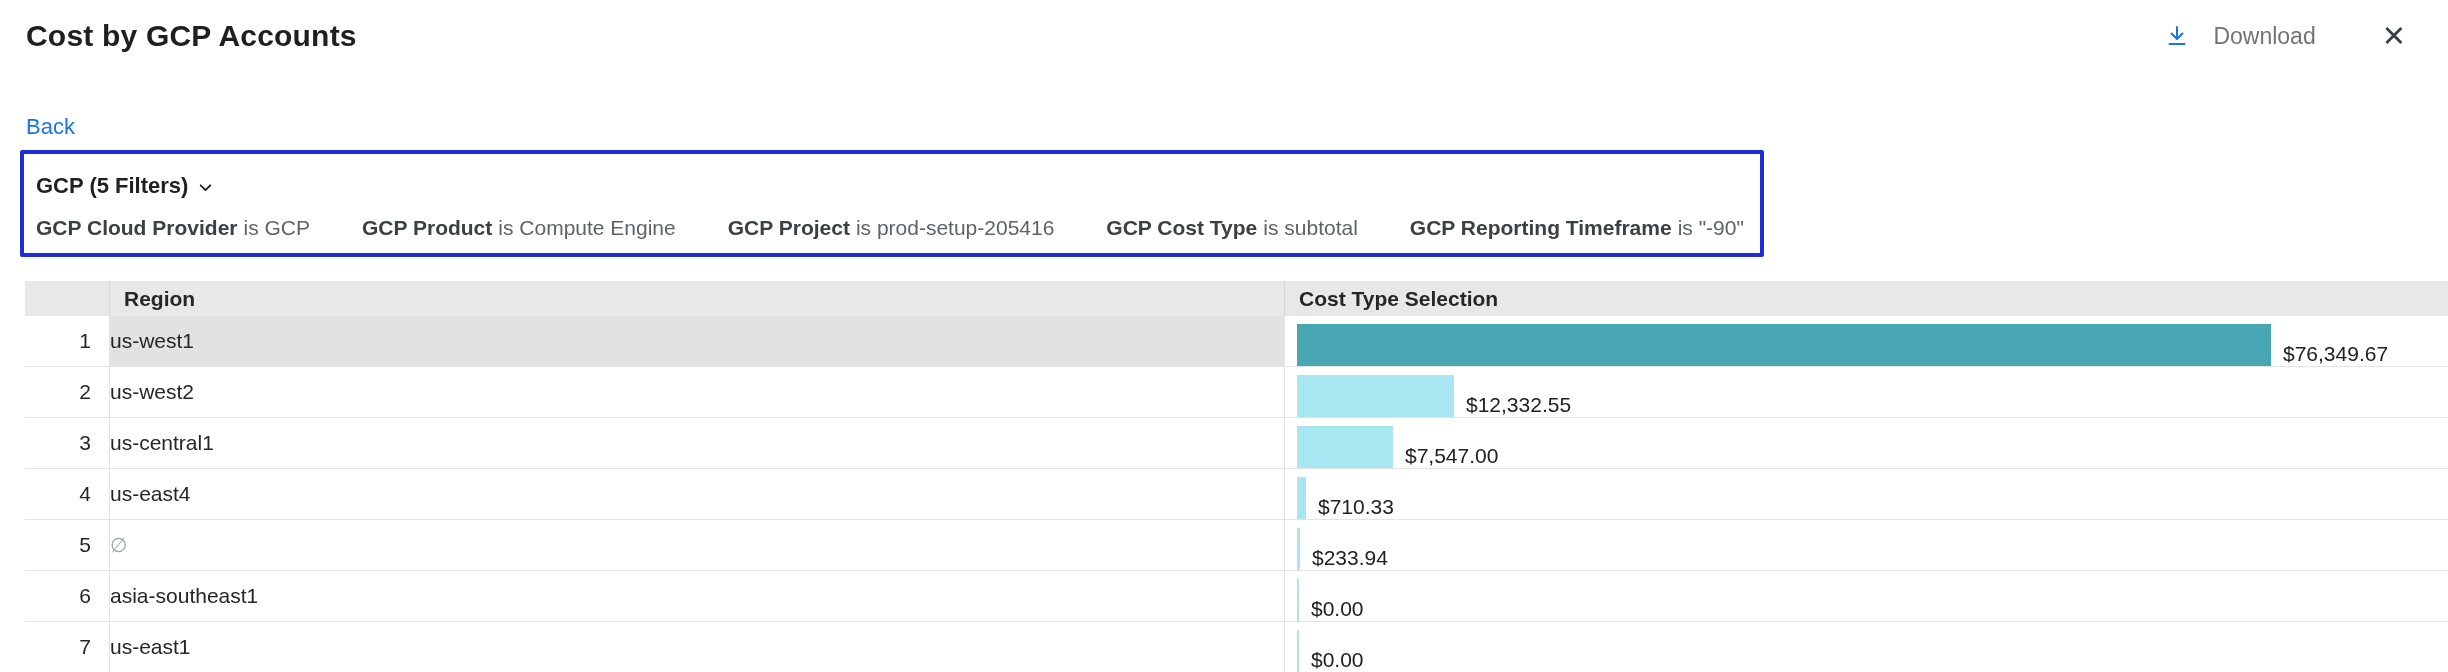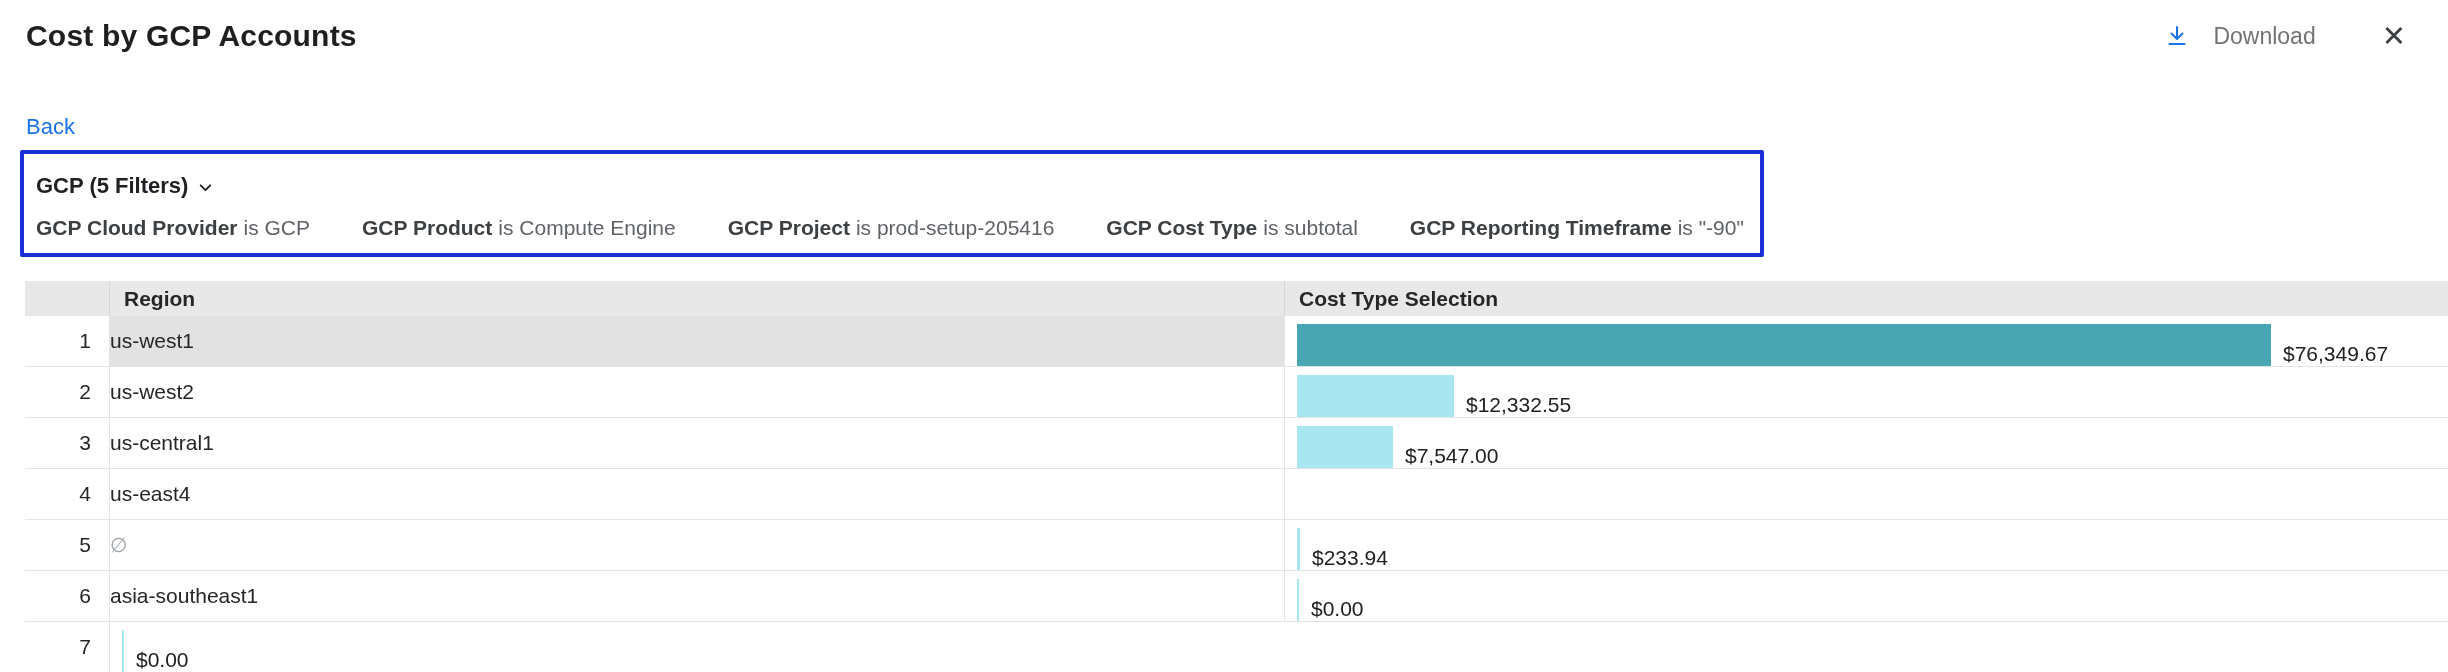--- a/index.html
+++ b/index.html
@@ -150,20 +150,24 @@
     </div>
   </div>
 
   <div class="row">
     <div class="cell-num">
       <span>4</span>
     </div>
     <div class="cell-region">
       <span>us-east4</span>
     </div>
+    <div class="cell-cost">
+      <div class="bar" style="width: 9px; background: rgb(168, 230, 241);"></div>
+      <span class="bar-label" style="left: 33px;">$710.33</span>
+    </div>
   </div>
 
   <div class="row">
     <div class="cell-num">
       <span>5</span>
     </div>
     <div class="cell-region">
       <span class="empty-val">∅</span>
     </div>
     <div class="cell-cost">
@@ -182,19 +186,22 @@
     <div class="cell-cost">
       <div class="bar" style="width: 2px; background: rgb(168, 230, 241);"></div>
       <span class="bar-label" style="left: 26px;">$0.00</span>
     </div>
   </div>
 
   <div class="row">
     <div class="cell-num">
       <span>7</span>
     </div>
+    <div class="cell-region">
+      <span>us-east1</span>
+    </div>
     <div class="cell-cost">
       <div class="bar" style="width: 2px; background: rgb(168, 230, 241);"></div>
       <span class="bar-label" style="left: 26px;">$0.00</span>
     </div>
   </div>
 </div>
 </div>
 
 </body></html>

